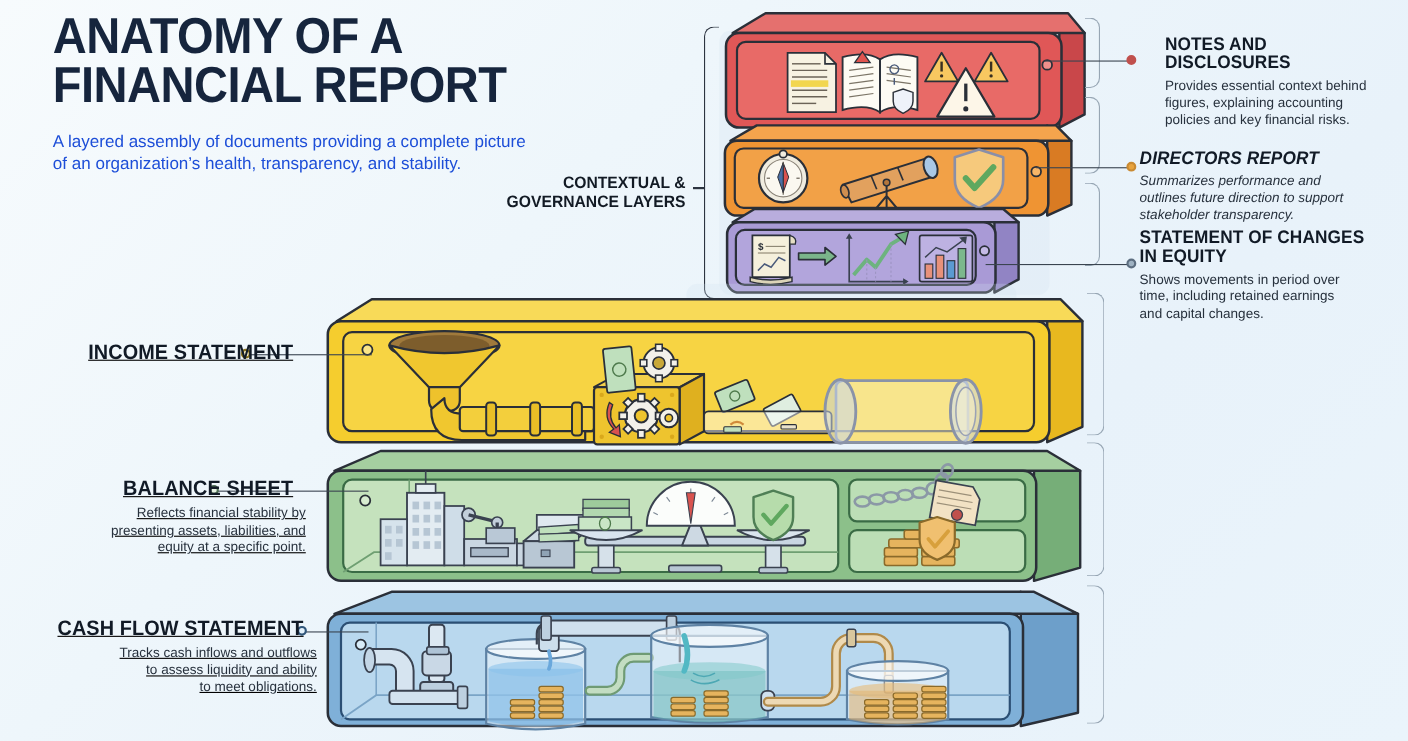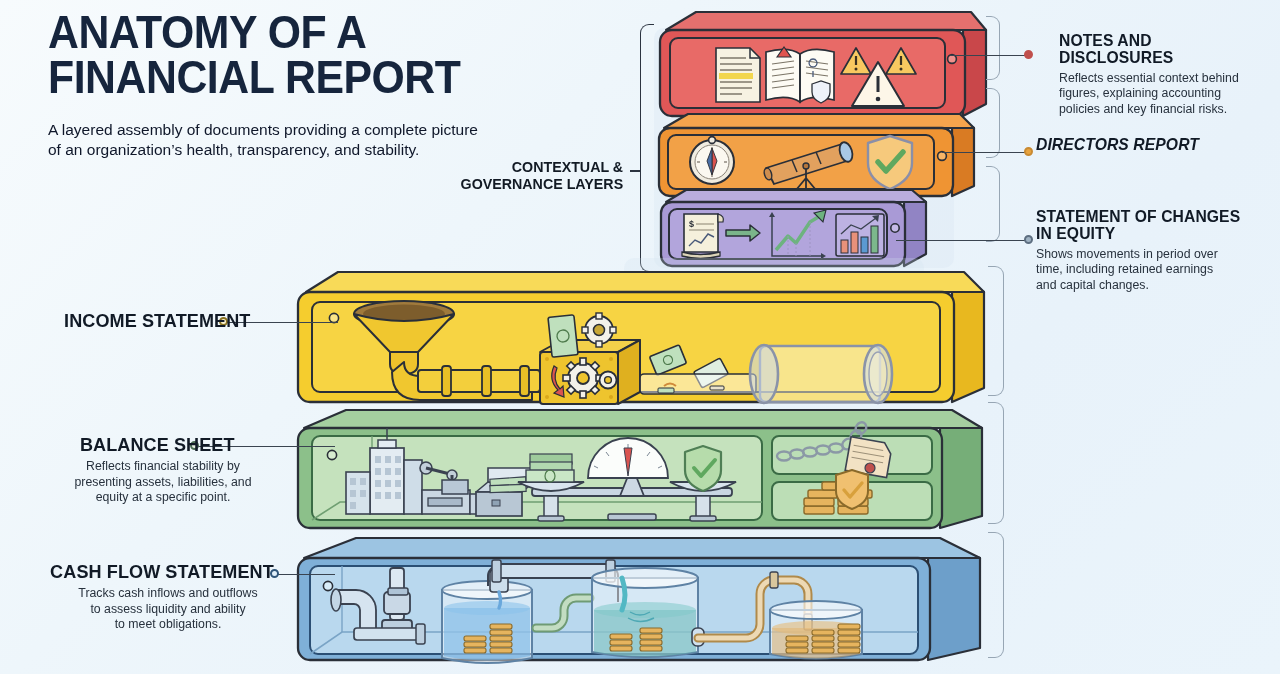--- a/index.html
+++ b/index.html
@@ -19,37 +19,37 @@
     position: absolute; left: 48px; top: 10px;
     font-size: 46px; line-height: 0.98; font-weight: 800;
     letter-spacing: -0.5px;
     color: #16253d;
     font-family: "Liberation Sans Narrow", "Liberation Sans", sans-serif;
     transform: scaleX(0.93); transform-origin: left top;
     white-space: pre-line;
   }
   .subtitle {
     position: absolute; left: 48px; top: 120px; width: 460px;
-    font-size: 15.5px; line-height: 1.32; color: #0f172a;
+    font-size: 15.5px; line-height: 1.32; color: #1d4ed8;
     white-space: pre-line;
   }
 
   
   .callout { position: absolute; }
   .callout .c-head {
     font-size: 16.5px; font-weight: 800; letter-spacing: 0.1px;
     color: #111a26; line-height: 1.06; white-space: pre-line;
     font-family: "Liberation Sans Narrow", "Liberation Sans", sans-serif;
     transform: scaleX(0.95); transform-origin: left top;
   }
   .callout .c-body {
     margin-top: 4px; font-size: 12.3px; line-height: 1.26;
     color: #27313d; white-space: pre-line;
   }
-  .callout.left { text-align: center; }
+  .callout.left { text-align: right; text-decoration: underline; }
   .callout.left .c-head { font-size: 19px; }
 
   
   .dot {
     position: absolute; width: 9px; height: 9px; border-radius: 50%;
     background: #fff; border: 2.2px solid #555;
   }
   .leader {
     position: absolute; height: 1.4px; background: #3a4450;
   }
@@ -612,27 +612,30 @@
   <div class="dot" style="left:219px; top:317px; border-color:#8a7320; background:#fbf3cf;"></div>
 
   <div class="leader" style="left:197px; top:446px; width:138px;"></div>
   <div class="dot" style="left:190px; top:441px; border-color:#4e6f55; background:#e6f2e2;"></div>
 
   <div class="leader" style="left:277px; top:574px; width:58px;"></div>
   <div class="dot" style="left:270px; top:569px; border-color:#30567a; background:#e2f0fa;"></div>
 
   <div class="callout right" style="left:1036px; top:32px; width:210px;margin-left:23px;">
     <div class="c-head">NOTES AND DISCLOSURES</div>
-    <div class="c-body">Reflects essential context behind
+    <div class="c-body">Provides essential context behind
 figures, explaining accounting
 policies and key financial risks.</div>
   </div>
 
   <div class="callout right" style="left:1036px; top:136px; width:210px;font-style:italic;">
     <div class="c-head">DIRECTORS REPORT</div>
+    <div class="c-body">Summarizes performance and
+outlines future direction to support
+stakeholder transparency.</div>
   </div>
 
   <div class="callout right" style="left:1036px; top:208px; width:215px;">
     <div class="c-head">STATEMENT OF CHANGES
 IN EQUITY</div>
     <div class="c-body">Shows movements in period over
 time, including retained earnings
 and capital changes.</div>
   </div>
 

